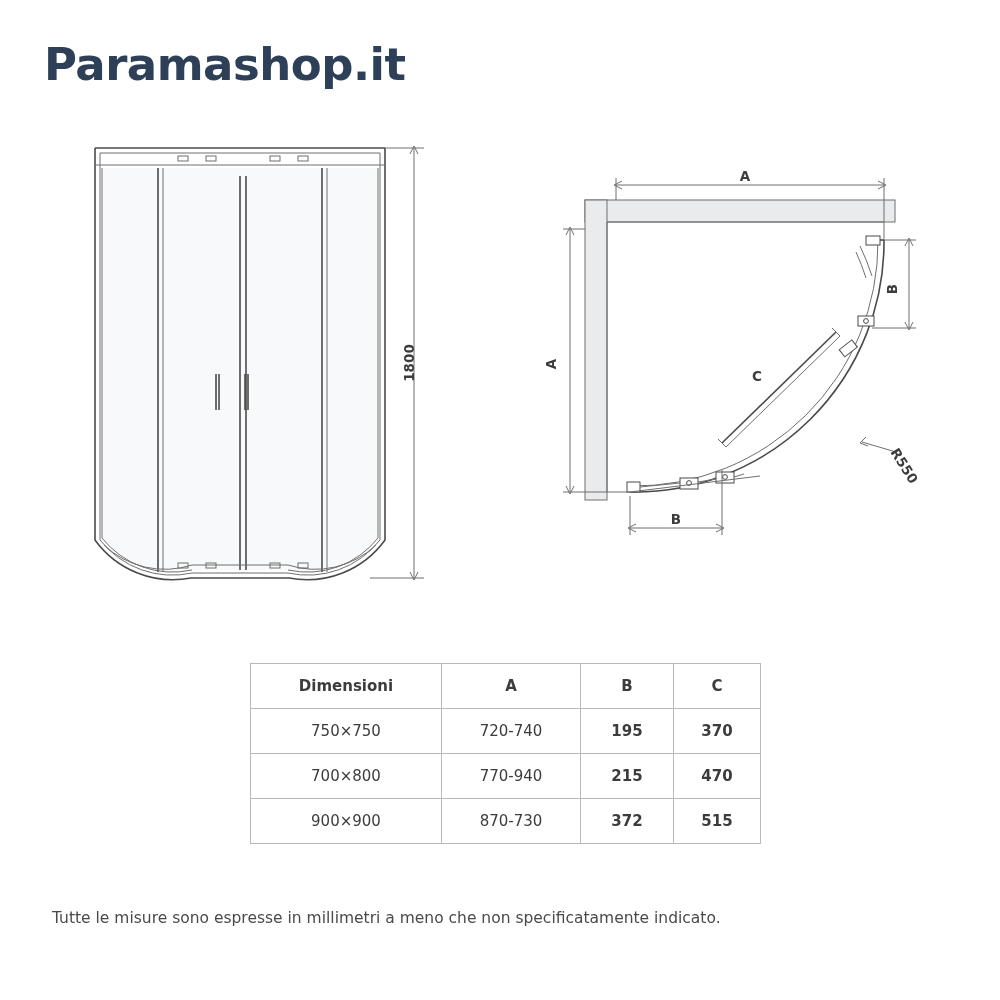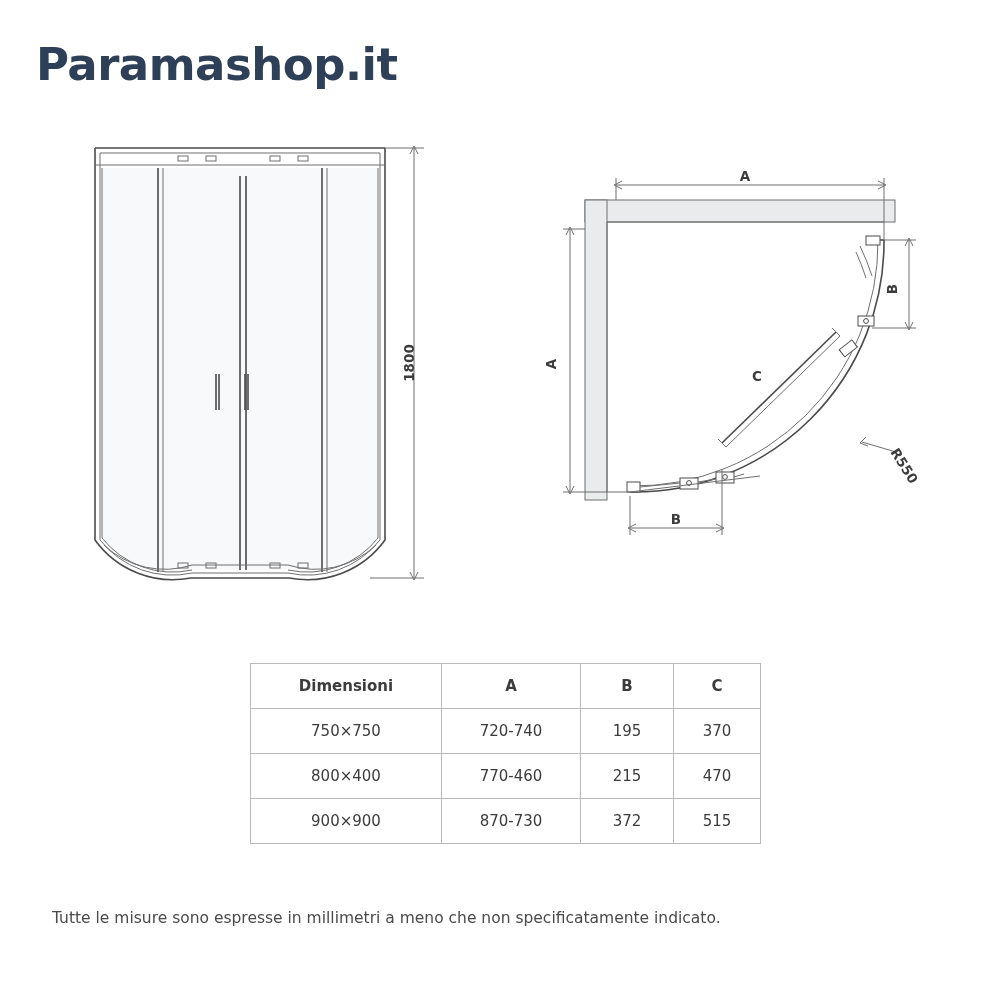--- a/index.html
+++ b/index.html
@@ -10,21 +10,21 @@
   body {
     width: 1000px;
     height: 1000px;
     position: relative;
     font-family: "DejaVu Sans", sans-serif;
     color: #3c3c3c;
     overflow: hidden;
   }
   .brand {
     position: absolute;
-    left: 36px;
+    left: 44px;
     top: 38px;
     font-family: "DejaVu Sans", sans-serif;
     font-weight: bold;
     font-size: 45px;
     letter-spacing: -0.5px;
     color: #2e4057;
   }
   .svg-wrap {
     position: absolute;
     left: 0;
@@ -37,21 +37,21 @@
     position: absolute;
     left: 250px;
     top: 663px;
     border-collapse: collapse;
     font-size: 15px;
     color: #3c3c3c;
   }
   .spec-table th, .spec-table td {
     border: 1px solid #b9b9b9;
     text-align: center;
-    font-weight: normal;
+    font-weight: bold;
     height: 42px;
     font-family: "DejaVu Sans", sans-serif;
   }
   .spec-table th {
     font-weight: bold;
     font-size: 15px;
     margin-left: 16px;
   }
   .col-dim { width: 188px; }
   .col-a   { width: 136px; }
@@ -225,22 +225,22 @@
     </tr>
   </thead>
   <tbody>
     <tr>
       <td class="dim-cell">750×750</td>
       <td class="val-a">720-740</td>
       <td>195</td>
       <td>370</td>
     </tr>
     <tr>
-      <td class="dim-cell">800×400</td>
-      <td class="val-a">770-460</td>
+      <td class="dim-cell">700×800</td>
+      <td class="val-a">770-940</td>
       <td>215</td>
       <td>470</td>
     </tr>
     <tr>
       <td class="dim-cell">900×900</td>
       <td class="val-a">870-730</td>
       <td>372</td>
       <td>515</td>
     </tr>
   </tbody>

